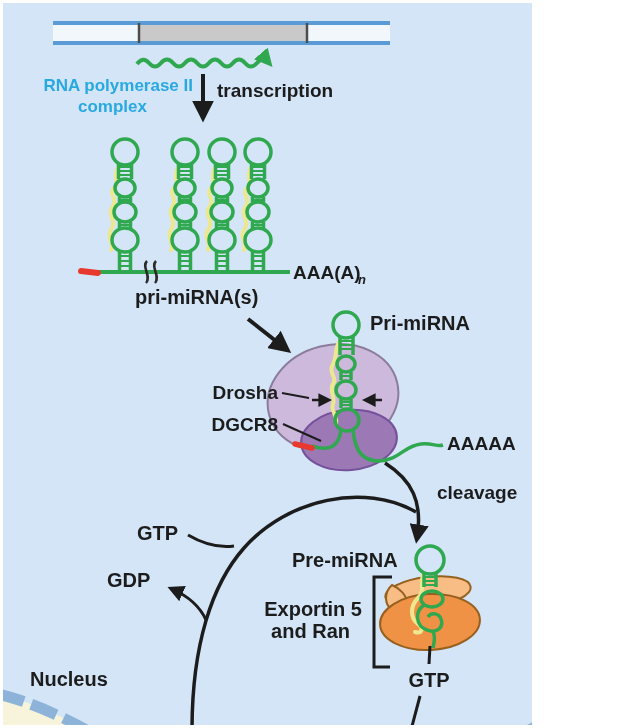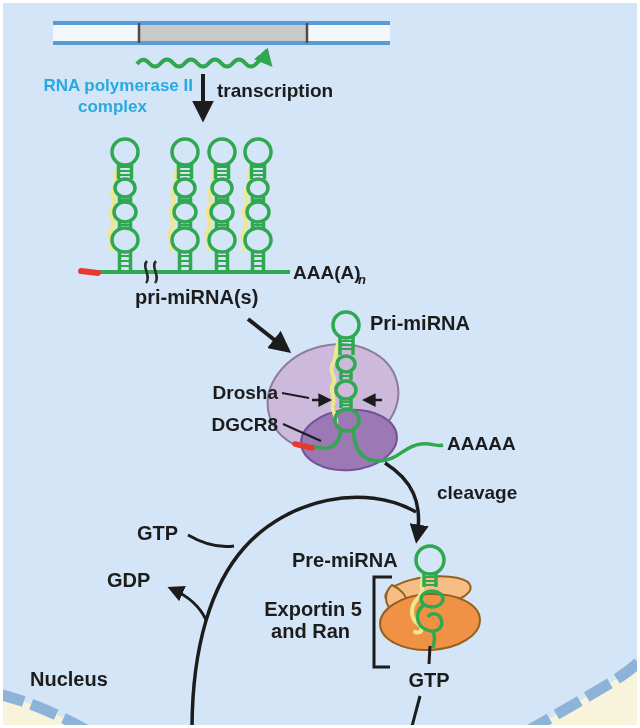--- a/index.html
+++ b/index.html
@@ -1,16 +1,16 @@
 <!DOCTYPE html>
 <html><head>
 <meta charset="utf-8">
 <style>
   html,body { margin:0; padding:0; background:#ffffff; }
-  .stage { position:relative; width:640px; height:728px; overflow:hidden; background:#ffffff;
+  .stage { position:relative; width:532px; height:728px; overflow:hidden; background:#ffffff;
            font-family:"Liberation Sans", sans-serif; }
   svg { position:absolute; left:0; top:0; }
   text { font-family:"Liberation Sans", sans-serif; font-weight:bold; fill:#1c1c1c; }
   .t17 { font-size:17px; }
   .t19 { font-size:19px; }
   .t20 { font-size:20px; }
   .t13i { font-size:13px; font-style:italic; }
   .cyan { fill:#29a9e1; }
 </style>
 </head>

